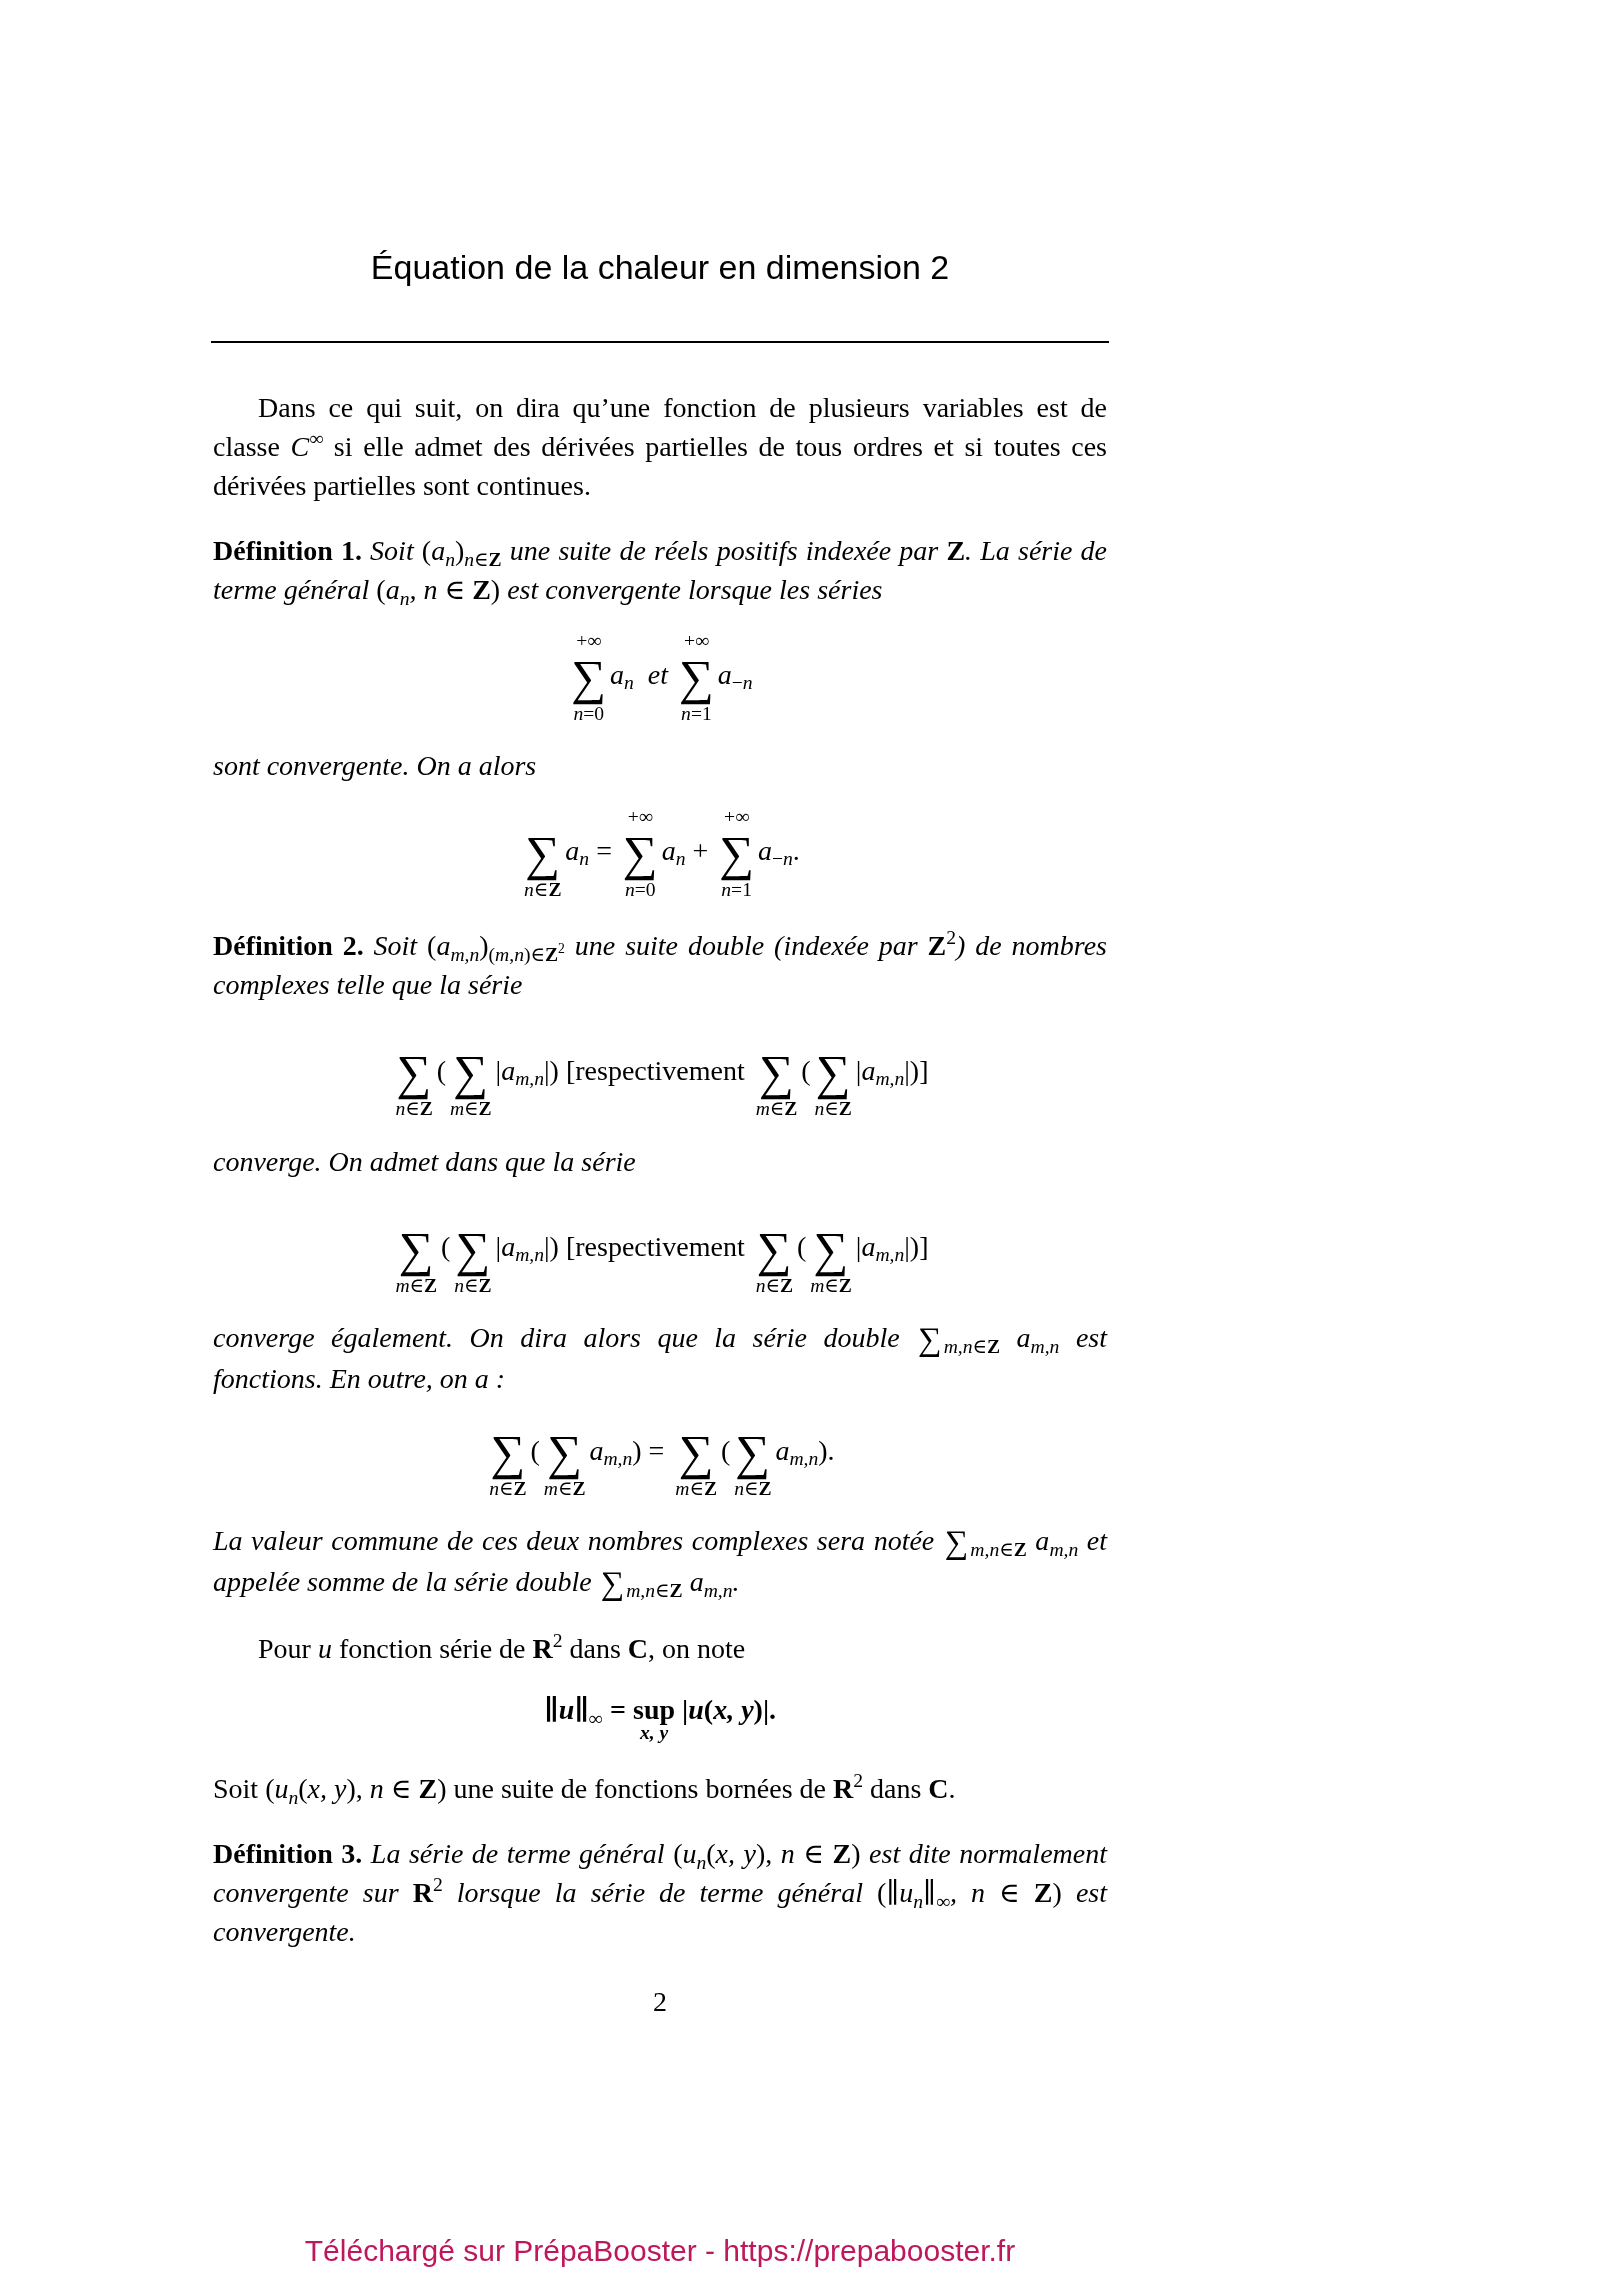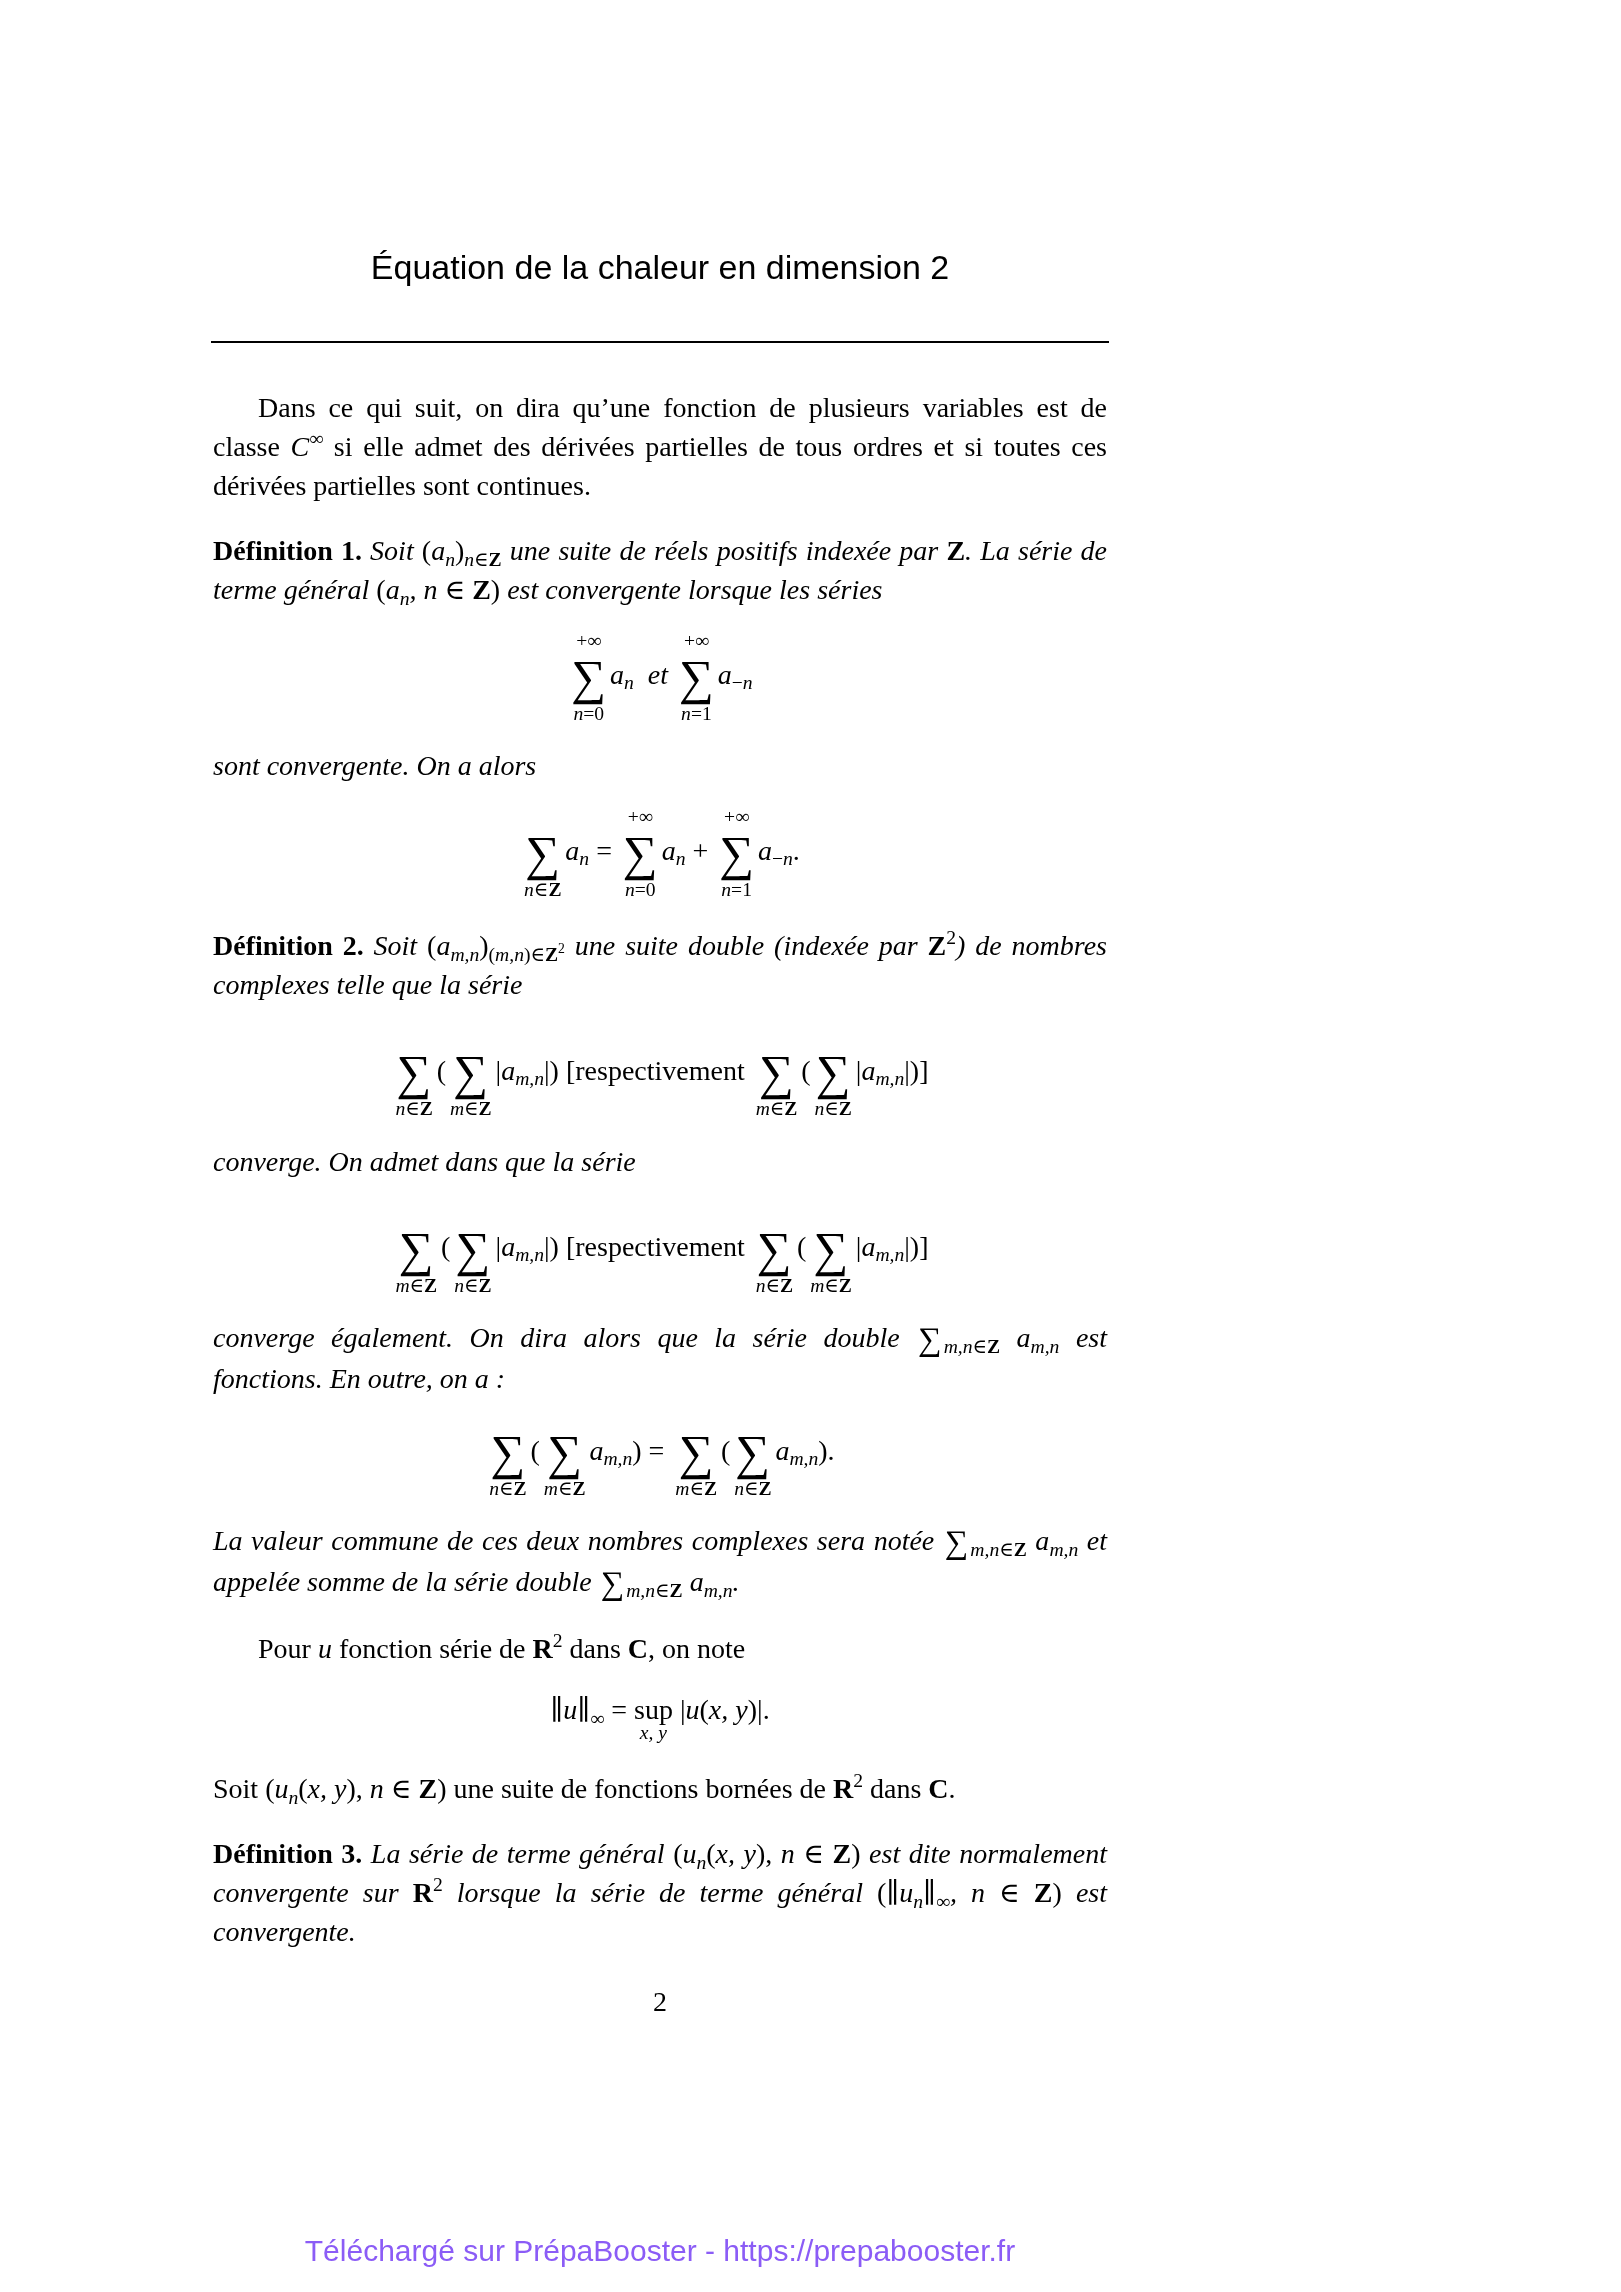--- a/index.html
+++ b/index.html
@@ -15,38 +15,38 @@
     font-size:34px;line-height:45px;font-weight:400;
   }
   .rule{border:none;border-top:2.9px solid #000;margin:51px 0 0 0;}
   .par{font-size:28px;line-height:39px;margin:2px;text-align:justify;text-align-last:left;}
   .par.indent{text-indent:45px;}
   .intro{margin-top:45px;}
   .def{margin-top:25.5px;}
   .sp{margin-top:25.5px;}
   .display{text-align:center;margin:21.6px 0;font-size:28px;}
   .display.tight{margin-top:7.8px;}
-  .display.f6{margin:25.5px 0 43px 0;}
+  .display.f6{margin:25.5px 0 43px 0;font-weight:bold;}
   .tk-b{font-weight:700;font-style:normal;}
   .tk-i{font-style:italic;}
   .tk-r{font-style:normal;}
   sub,sup{font-size:0.7em;line-height:0;}
   sub{vertical-align:-0.3em;}
   sup{vertical-align:0.55em;}
   .sum{display:inline-flex;flex-direction:column;align-items:center;vertical-align:middle;margin:0 3.9px;}
   .sum .lim{font-size:19.6px;line-height:21.6px;min-height:21.6px;white-space:nowrap;}
   .sum .sigma{font-size:49px;line-height:51px;}
   .isum{font-size:33px;vertical-align:-2.9px;padding:0 2px;}
   .op{display:inline-block;position:relative;}
   .op-bot{position:absolute;top:86%;left:50%;transform:translateX(-50%);
           font-size:19.6px;line-height:21.6px;white-space:nowrap;}
   .pagenum{text-align:center;font-size:28px;margin-top:35px;}
   .footer{
     position:absolute;left:0;right:0;bottom:25.5px;text-align:center;
-    font-family:"Liberation Sans","DejaVu Sans",sans-serif;font-size:30px;color:#8b5cf6;
+    font-family:"Liberation Sans","DejaVu Sans",sans-serif;font-size:30px;color:#be185d;
   }
   .footer-url{cursor:pointer;}
 </style>
 </head>
 <body>
 
 <div class="page">
   <div class="content">
 
     <div class="title">Équation de la chaleur en dimension 2</div>

